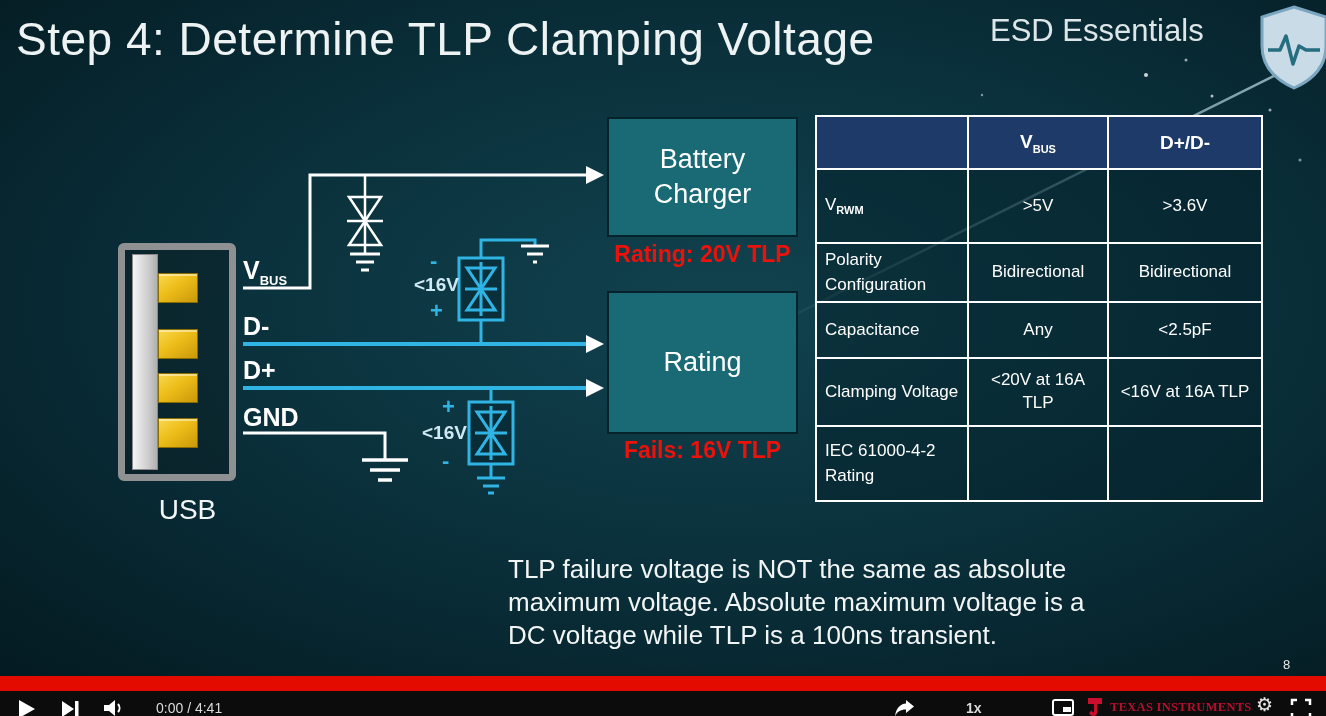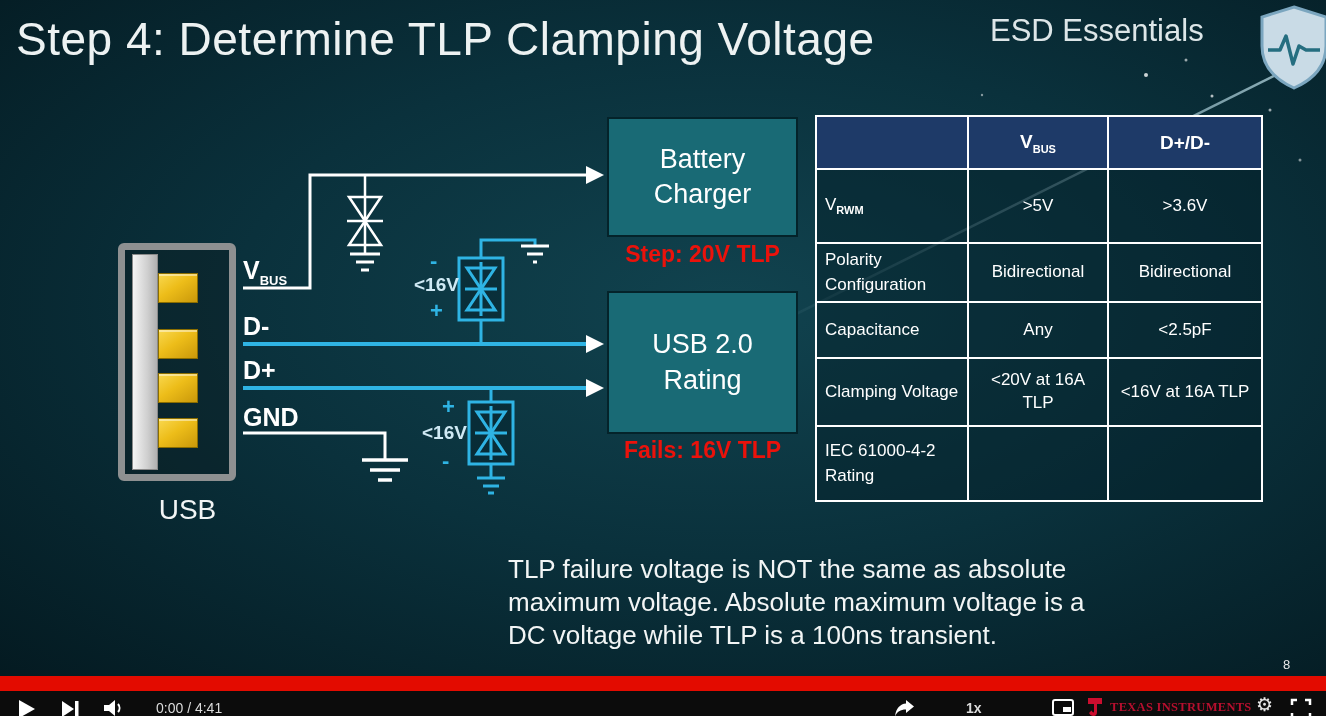--- a/index.html
+++ b/index.html
@@ -191,24 +191,23 @@
     <div class="abs tvs-limit" style="left:414px; top:274px;">&lt;16V</div>
     <div class="abs tvs-sign" style="left:430px; top:298px;">+</div>
     <div class="abs tvs-sign" style="left:442px; top:394px;">+</div>
     <div class="abs tvs-limit" style="left:422px; top:422px;">&lt;16V</div>
     <div class="abs tvs-sign" style="left:442px; top:448px;">-</div>
 
     <div class="abs box box-battery">
       <div>Battery</div>
       <div>Charger</div>
     </div>
-    <div class="abs fail fail1">Step: 20V TLP</div>
+    <div class="abs fail fail1">Rating: 20V TLP</div>
 
     <div class="abs box box-switch">
-      <div>USB 2.0</div>
       <div>Rating</div>
     </div>
     <div class="abs fail fail2">Fails: 16V TLP</div>
 
     <table class="spec">
       <tbody>
           <tr class="r-h">
         <th class="c0"></th>
         <th class="c1"><span>V</span><sub class="ssub">BUS</sub></th>
         <th class="c2">D+/D-</th>

